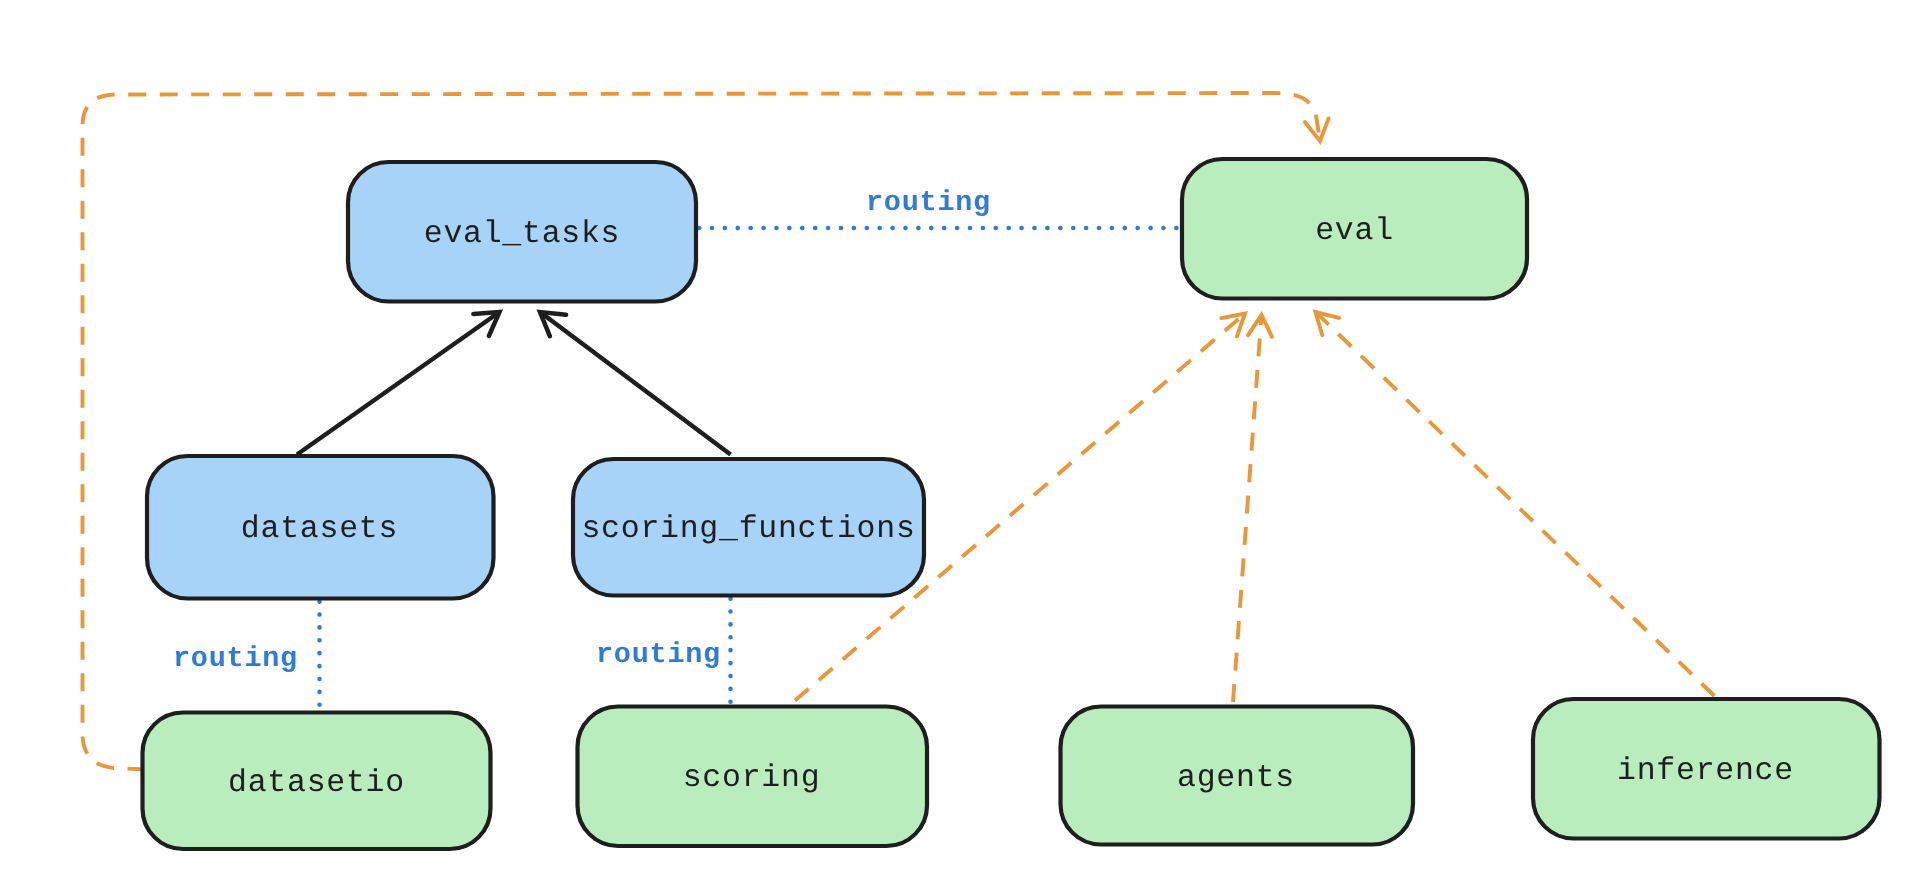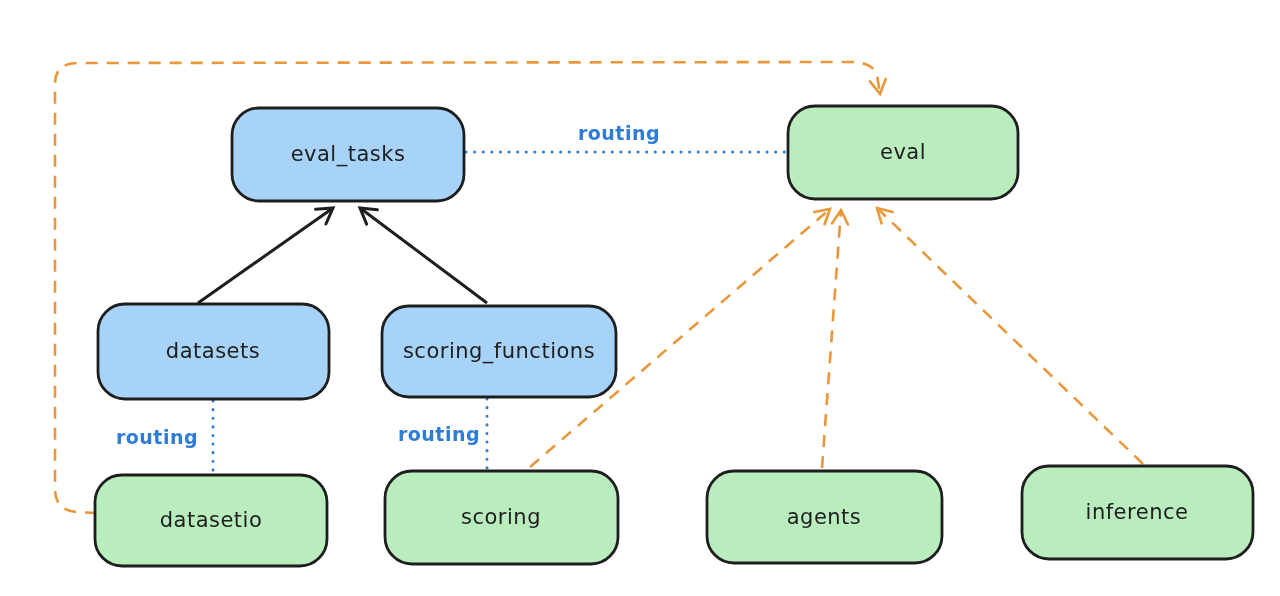--- a/index.html
+++ b/index.html
@@ -7,20 +7,21 @@
     padding: 0;
     background: #ffffff;
     font-family: "DejaVu Sans", "Liberation Sans", sans-serif;
   }
   .canvas-wrap {
     position: relative;
     width: 1280px;
     height: 596px;
     background: #ffffff;
     overflow: hidden;
+    font-family: Liberation Mono, monospace;
   }
   svg { display: block; }
   .node-rect {
     stroke: #1e1e1e;
     stroke-width: 2.8;
   }
   .node-label {
     fill: #1e1e1e;
     font-size: 21px;
     letter-spacing: 0.5px;

